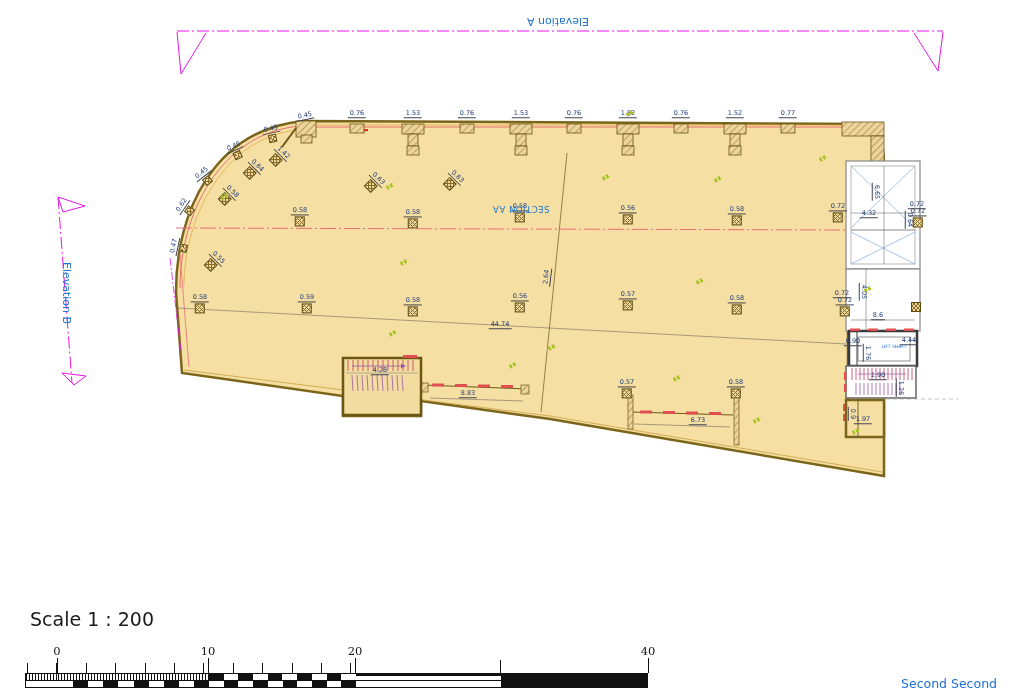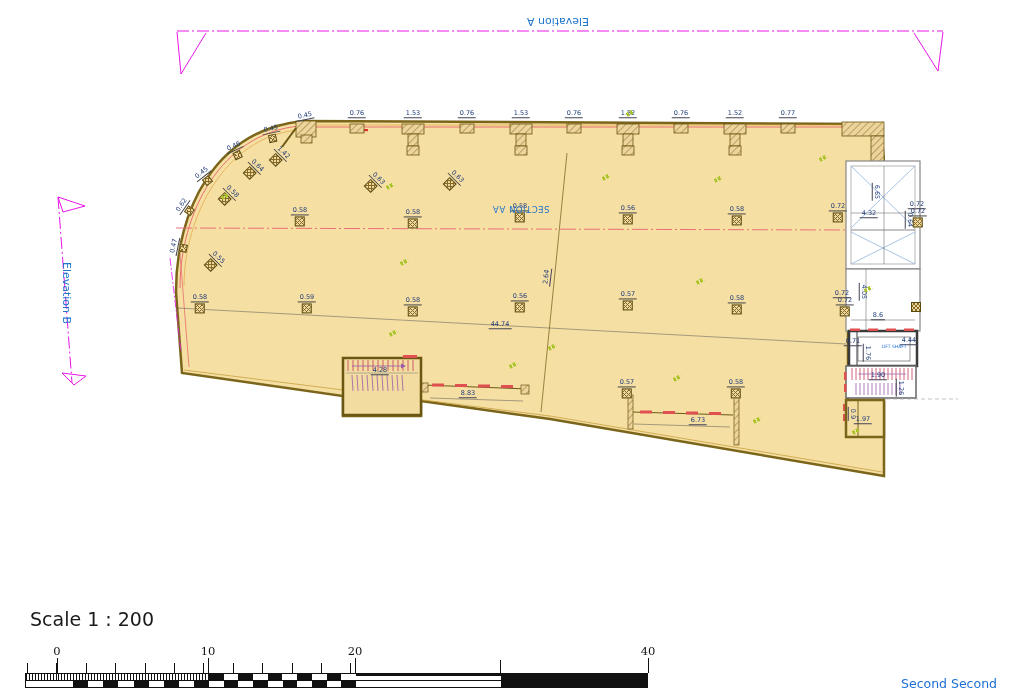--- a/index.html
+++ b/index.html
@@ -375,21 +375,21 @@
       <div class="dim" style="left: 735px; top: 114px; transform: translate(-50%, -50%);">1.52</div>
       <div class="dim" style="left: 788px; top: 114px; transform: translate(-50%, -50%);">0.77</div>
       <div class="dim" style="left: 305px; top: 116px; transform: translate(-50%, -50%) rotate(-12deg);">0.45</div>
       <div class="dim" style="left: 876px; top: 192px; transform: translate(-50%, -50%) rotate(90deg);">6.65</div>
       <div class="dim" style="left: 869px; top: 214px; transform: translate(-50%, -50%) rotate(0deg);">4.32</div>
       <div class="dim" style="left: 917px; top: 205px; transform: translate(-50%, -50%) rotate(0deg);">0.72</div>
       <div class="dim" style="left: 909px; top: 220px; transform: translate(-50%, -50%) rotate(90deg);">0.64</div>
       <div class="dim" style="left: 863px; top: 292px; transform: translate(-50%, -50%) rotate(90deg);">4.05</div>
       <div class="dim" style="left: 878px; top: 316px; transform: translate(-50%, -50%) rotate(0deg);">8.6</div>
       <div class="dim" style="left: 842px; top: 294px; transform: translate(-50%, -50%) rotate(0deg);">0.72</div>
-      <div class="dim" style="left: 853px; top: 342px; transform: translate(-50%, -50%) rotate(0deg);">0.71</div>
+      <div class="dim" style="left: 853px; top: 342px; transform: translate(-50%, -50%) rotate(0deg);">0.90</div>
       <div class="dim" style="left: 909px; top: 341px; transform: translate(-50%, -50%) rotate(0deg);">4.44</div>
       <div class="dim" style="left: 867px; top: 353px; transform: translate(-50%, -50%) rotate(90deg);">1.76</div>
       <div class="dim" style="left: 878px; top: 376px; transform: translate(-50%, -50%) rotate(0deg);">1.90</div>
       <div class="dim" style="left: 900px; top: 388px; transform: translate(-50%, -50%) rotate(90deg);">1.26</div>
       <div class="dim" style="left: 863px; top: 420px; transform: translate(-50%, -50%) rotate(0deg);">1.97</div>
       <div class="dim" style="left: 852px; top: 414px; transform: translate(-50%, -50%) rotate(90deg);">0.9</div>
       <div class="dim" style="left: 380px; top: 371px; transform: translate(-50%, -50%) rotate(0deg);">4.28</div>
       <div class="dim" style="left: 468px; top: 394px; transform: translate(-50%, -50%) rotate(0deg);">8.83</div>
       <div class="dim" style="left: 698px; top: 421px; transform: translate(-50%, -50%) rotate(0deg); text-align: right;">6.73</div>
       <div class="dim" style="left: 500px; top: 325px; transform: translate(-50%, -50%) rotate(0deg);">44.74</div>

